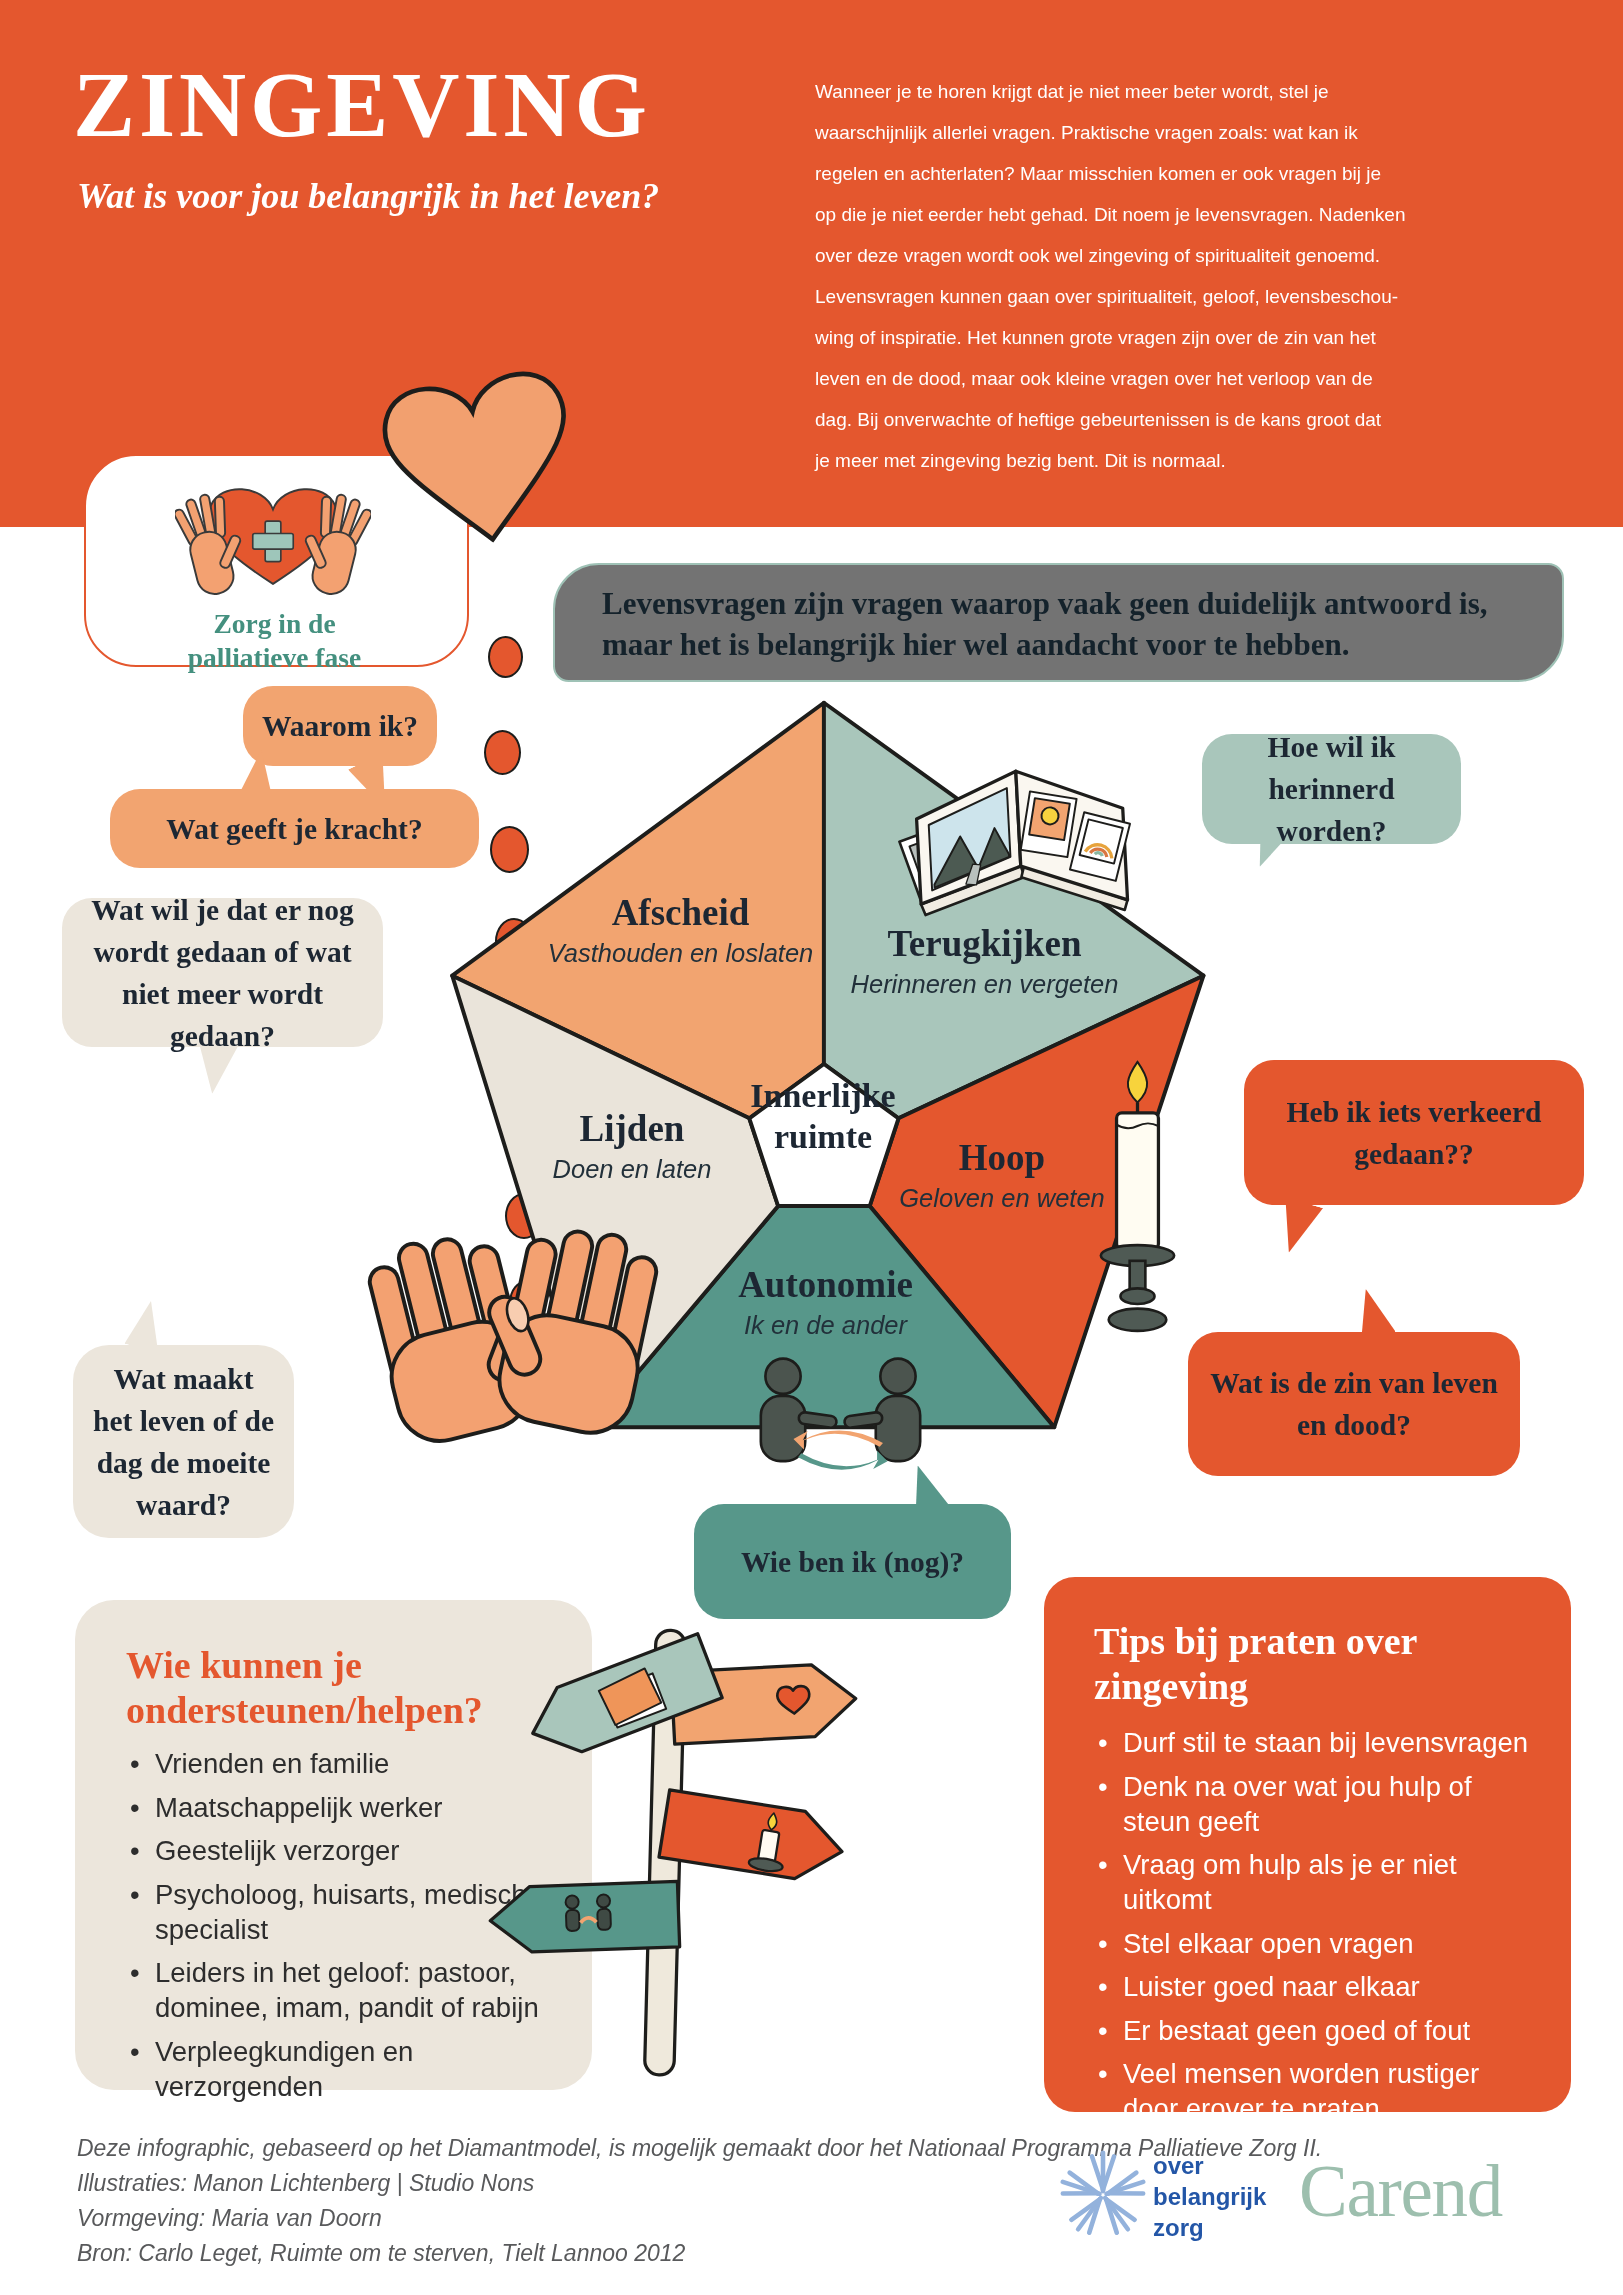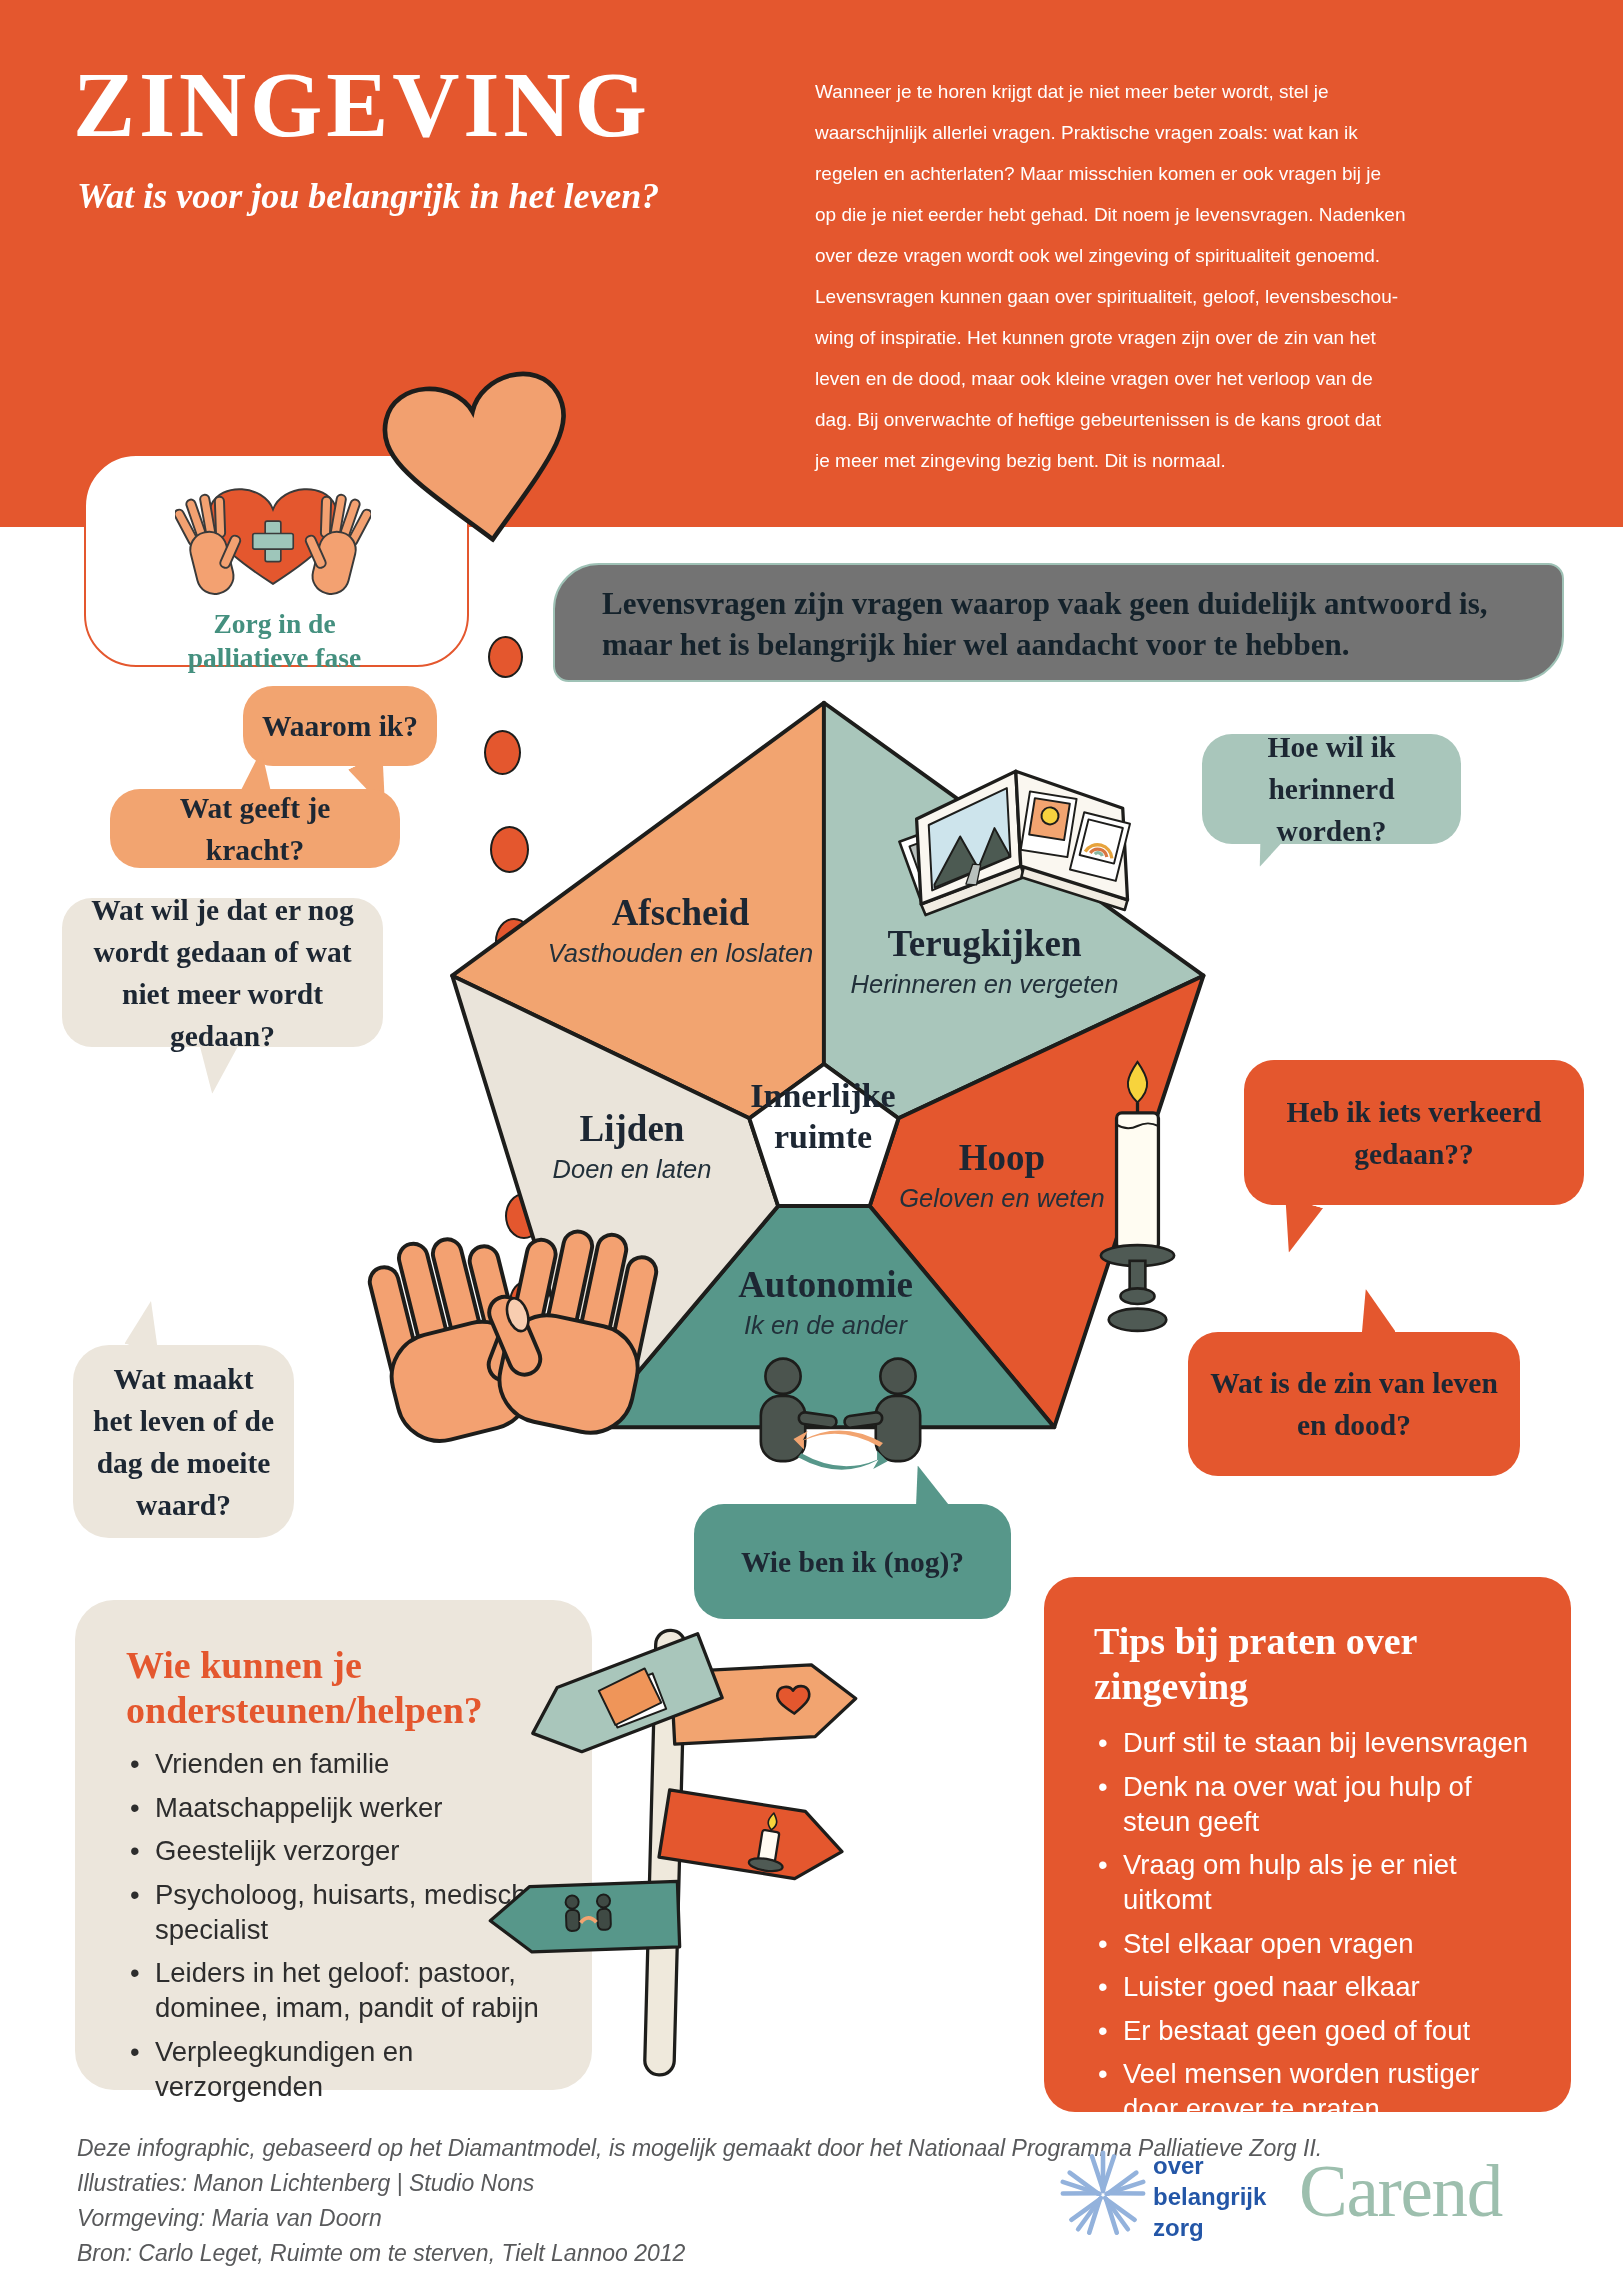--- a/index.html
+++ b/index.html
@@ -244,21 +244,21 @@
       </g>
     </g>
   </svg>
 
   <span class="tail tail-down bg-peach" style="left:357px;top:759px;width:38px;height:51px;transform:rotate(-25deg);"></span>
   <div class="bubble bg-peach" style="left:243px;top:686px;width:194px;height:80px;">
     <span>Waarom ik?</span>
   </div>
 
   <span class="tail tail-up bg-peach" style="left:243px;top:750px;width:34px;height:47px;transform:rotate(10deg);"></span>
-  <div class="bubble bg-peach" style="left:110px;top:789px;width:290px;height:79px;">
+  <div class="bubble bg-peach" style="left:110px;top:789px;width:369px;height:79px;">
     <span>Wat geeft je kracht?</span>
   </div>
 
   <span class="tail tail-down bg-cream" style="left:196px;top:1042px;width:41px;height:52px;transform:rotate(5deg);"></span>
   <div class="bubble bg-cream" style="left:62px;top:898px;width:321px;height:149px;">
     <span>Wat wil je dat er nog wordt gedaan of wat niet meer wordt gedaan?</span>
   </div>
 
   <span class="tail tail-up bg-cream" style="left:130px;top:1301px;width:35px;height:48px;transform:rotate(15deg);"></span>
   <div class="bubble bg-cream" style="left:73px;top:1345px;width:221px;height:193px;border-radius:36px;">

